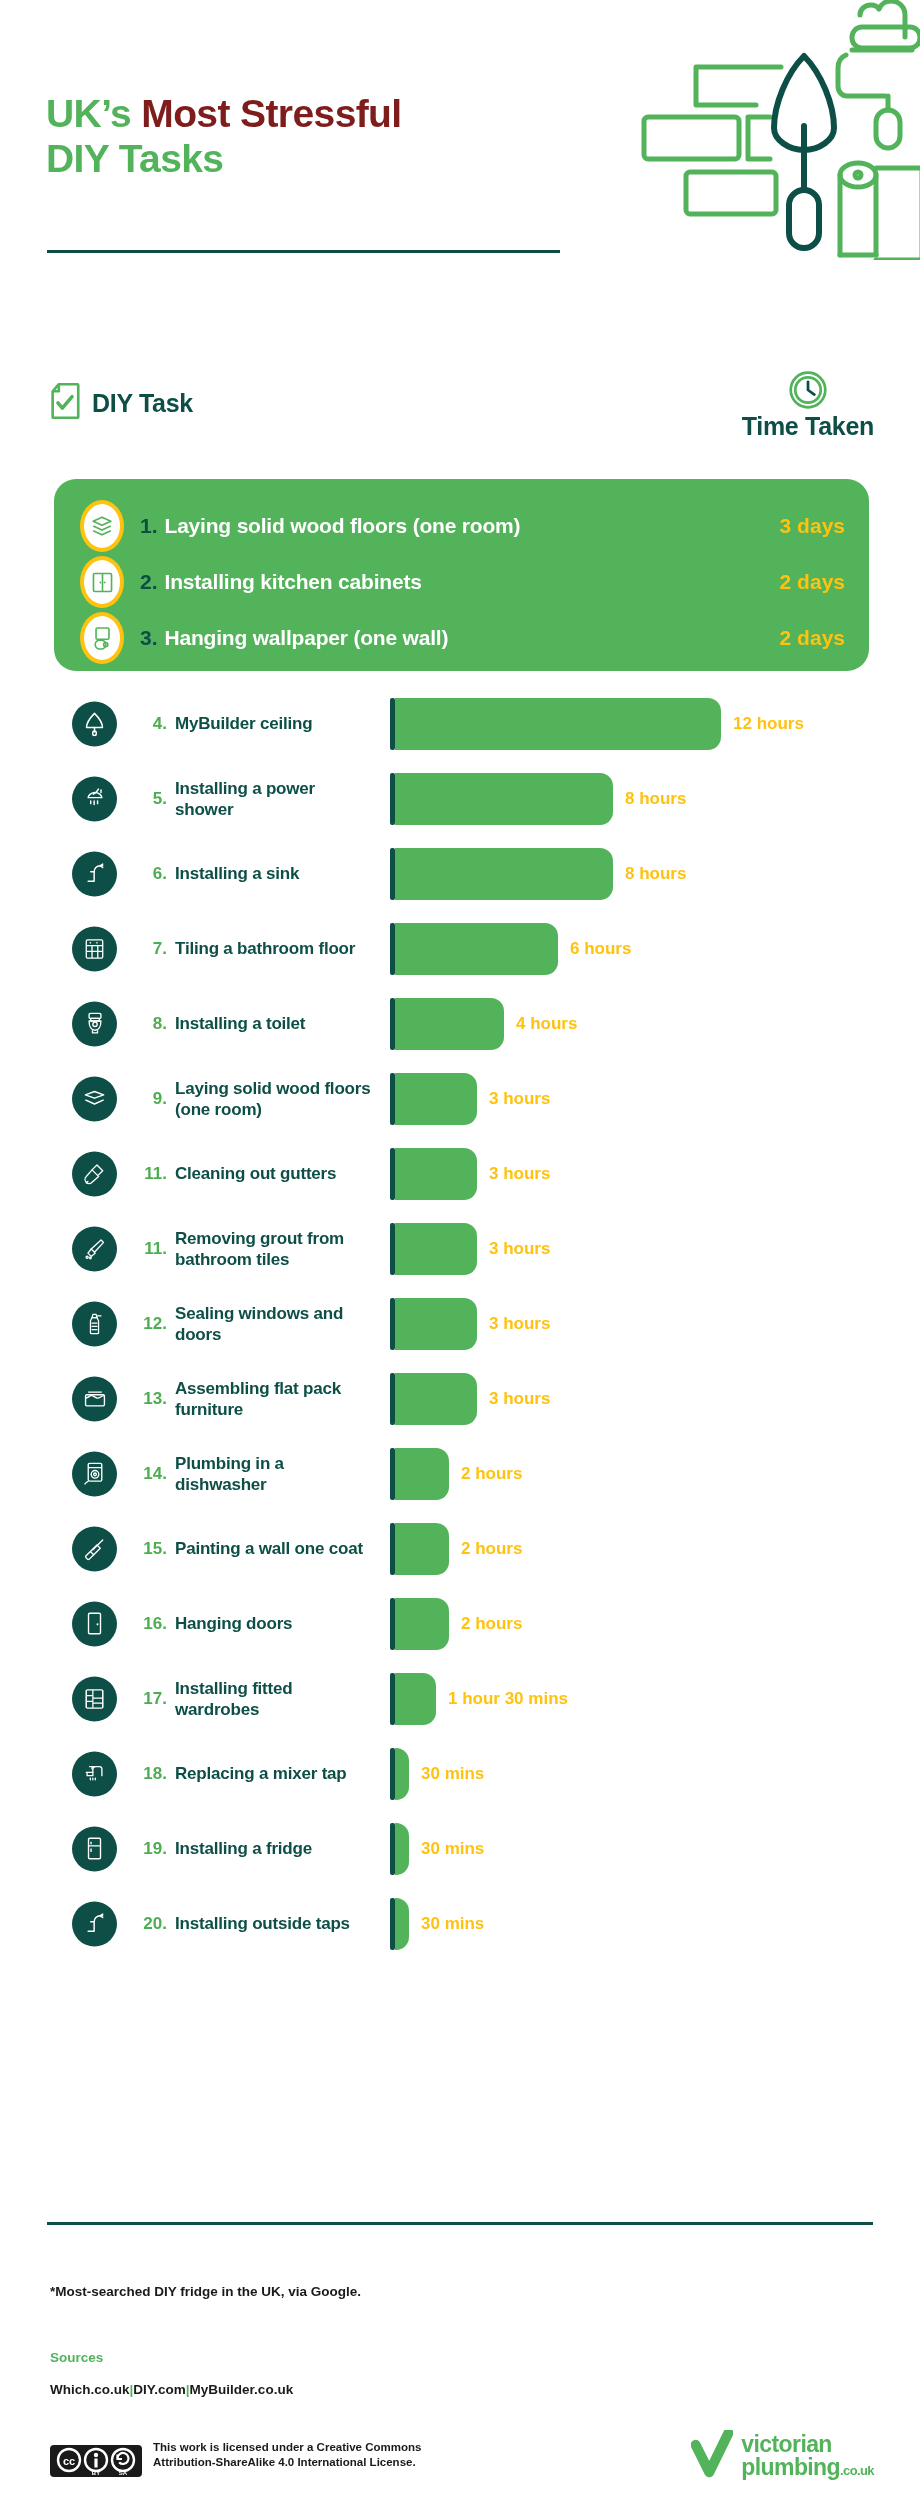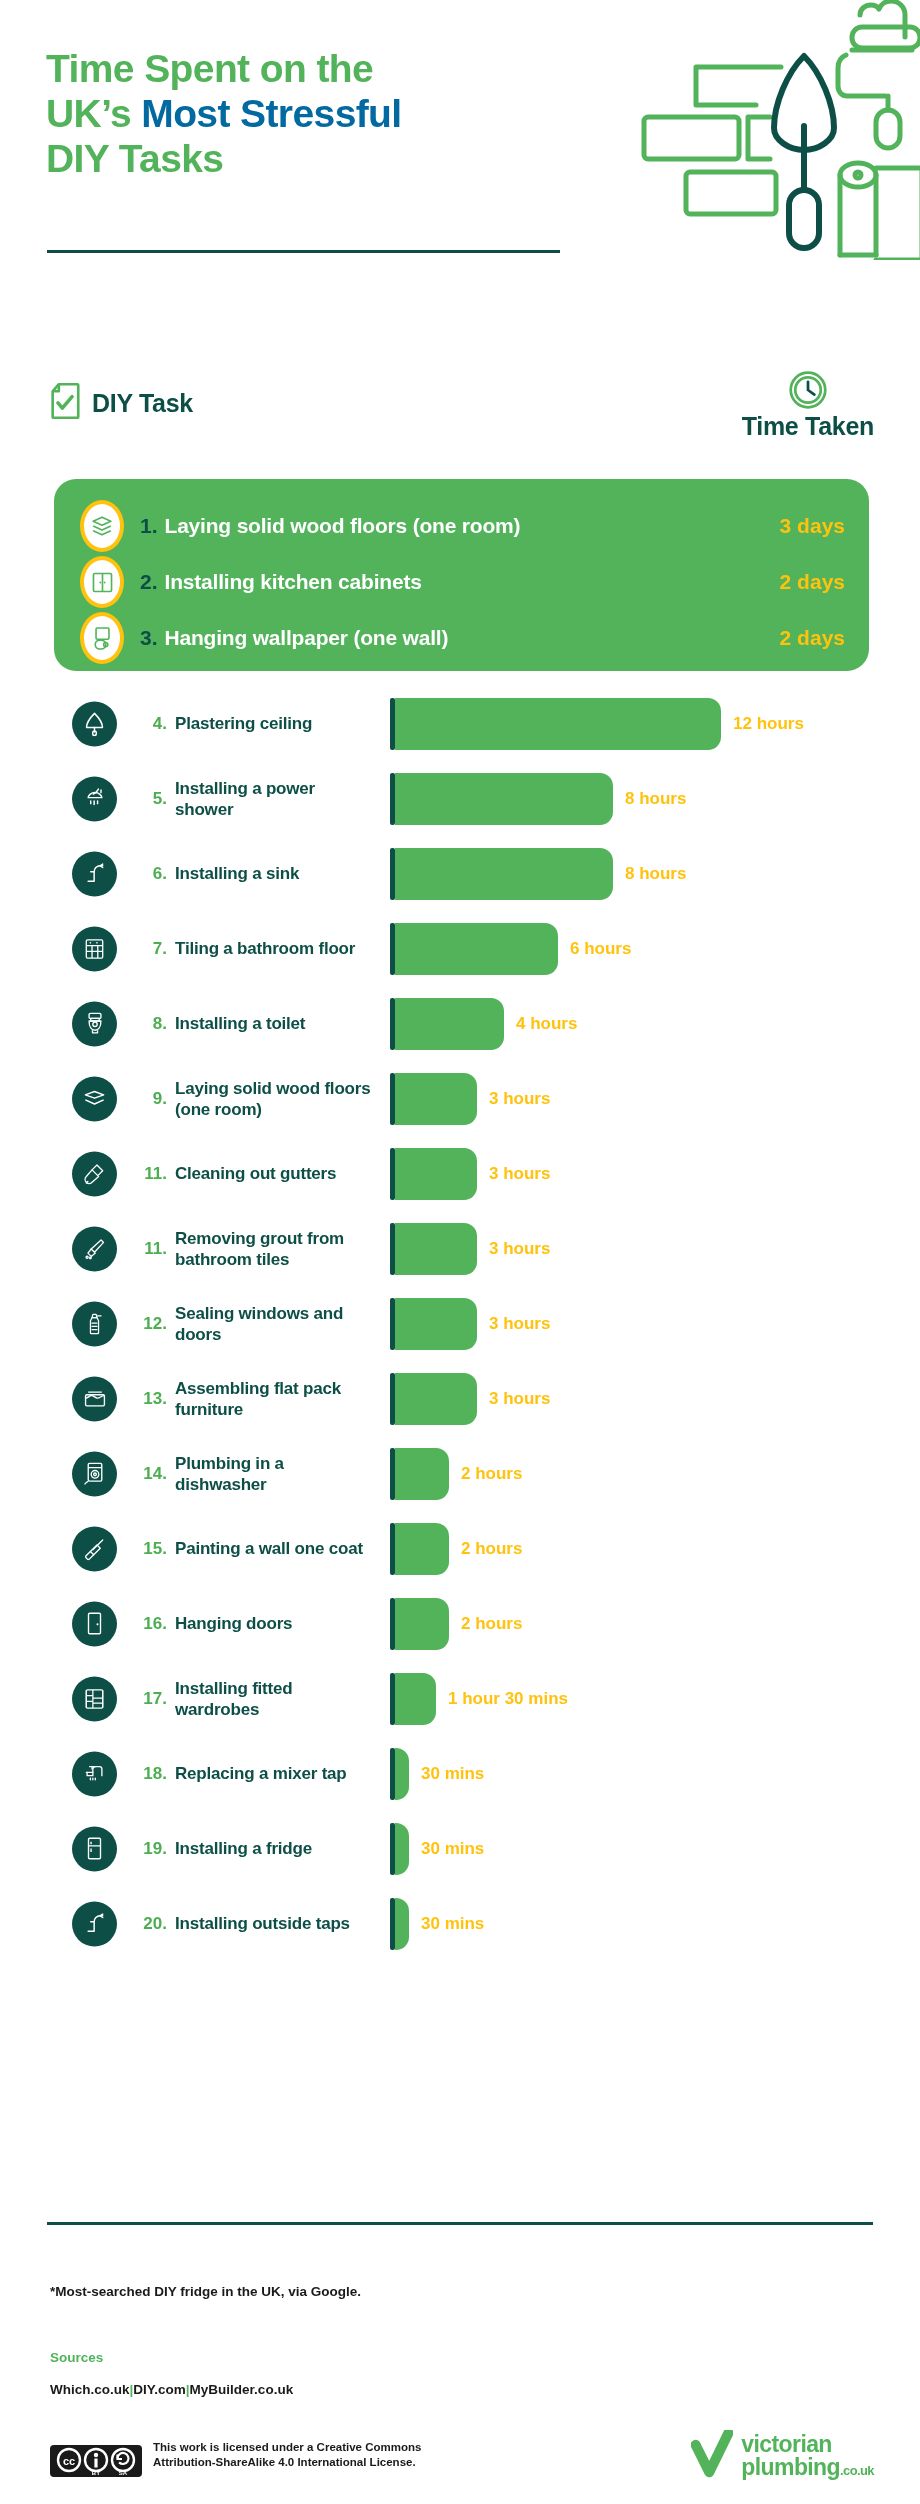--- a/index.html
+++ b/index.html
@@ -9,21 +9,21 @@
     width: 920px; height: 2504px; position: relative;
     font-family: "Liberation Sans", sans-serif;
     color: #0d4f47; overflow: hidden;
   }
 
   
   #header { position: absolute; left: 0; top: 0; width: 920px; height: 300px; }
   #title { position: absolute; left: 46px; top: 46px; width: 520px;
            font-size: 39px; line-height: 1.16; font-weight: 700; letter-spacing: -0.6px; }
   .t-green { color: #52b35a; }
-  .t-dark  { color: #0369a1; }
+  .t-dark  { color: #7f1d1d; }
   #title-rule { position: absolute; left: 47px; top: 250px; width: 513px; height: 3px;
                 background: #0d4f47; }
   #intro { position: absolute; left: 47px; top: 280px; width: 490px;
            font-size: 15.5px; line-height: 1.55; font-weight: 700; color: #1a1a1a; }
 
   #hero-illo { position: absolute; right: 0px; top: 0px; width: 300px; height: 260px; }
 
   
   #col-heads { position: absolute; left: 0; top: 370px; width: 920px; height: 70px; }
   #diy-head { position: absolute; left: 50px; top: 12px; display: flex; align-items: center; gap: 12px; }
@@ -85,21 +85,21 @@
   #brand .wordmark { font-size: 23px; line-height: 1.0; font-weight: 700; color: #52b35a;
                      letter-spacing: -0.6px; }
   #brand .wordmark .sm { font-size: 13px; }
 </style>
 </head>
 <body>
 
 <div id="header">
 
   <div id="title">
-    <span class="t-green">Time Spent on the</span><br>
+    <br>
     <span class="t-green">UK’s </span><span class="t-dark">Most Stressful</span><br>
     <span class="t-green">DIY Tasks</span>
   </div>
 
   <div id="title-rule"></div>
 
 
   <div id="hero-illo">
     <svg viewBox="0 0 300 260" width="300" height="260" fill="none">
       <g stroke="#52b35a" stroke-width="5" stroke-linecap="round" stroke-linejoin="round">
@@ -204,21 +204,21 @@
 <div id="rows">
     <div class="row">
       <span class="row-icon">
         <svg viewBox="0 0 26 28" width="23" height="25" fill="none" stroke="#fff" stroke-width="1.7" stroke-linejoin="round" stroke-linecap="round">
           <path d="M13 2 c6 6 9 12 9 16 H4 c0-4 3-10 9-16 Z"></path>
           <path d="M13 18 v5"></path>
           <rect x="11" y="22" width="4" height="5" rx="2"></rect>
         </svg>
       </span>
       <span class="row-rank">4.</span>
-      <span class="row-label">Plastering ceiling</span>
+      <span class="row-label">MyBuilder ceiling</span>
       <span class="bar-wrap">
         <span class="bar-tick"></span>
         <span class="bar-fill" style="width:326px"></span>
       </span>
       <span class="bar-time" style="left:733px">12 hours</span>
     </div>
     <div class="row">
       <span class="row-icon">
         <svg viewBox="0 0 28 28" width="24" height="24" fill="none" stroke="#fff" stroke-width="1.7" stroke-linecap="round" stroke-linejoin="round">
           <path d="M18 3 c0 0 -2 4 -6 6"></path>

